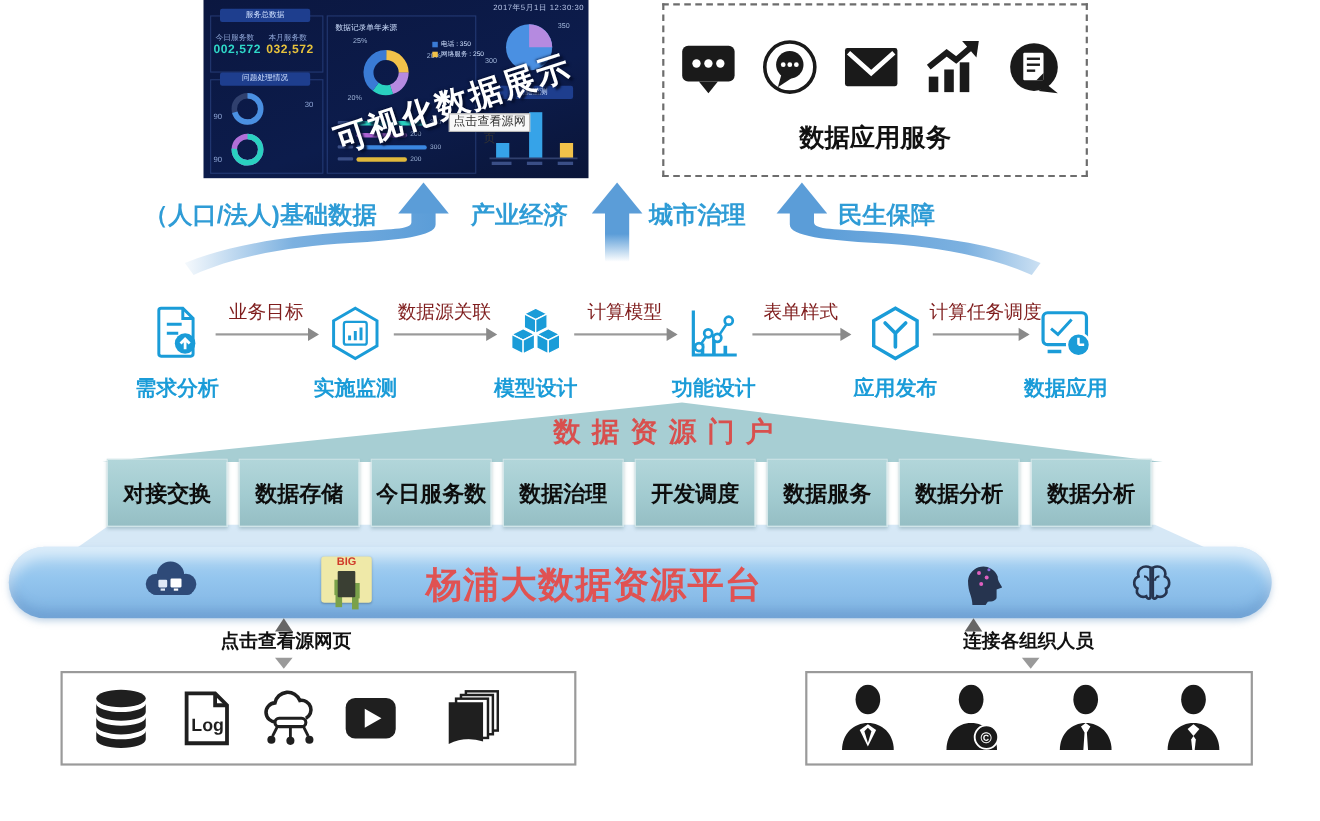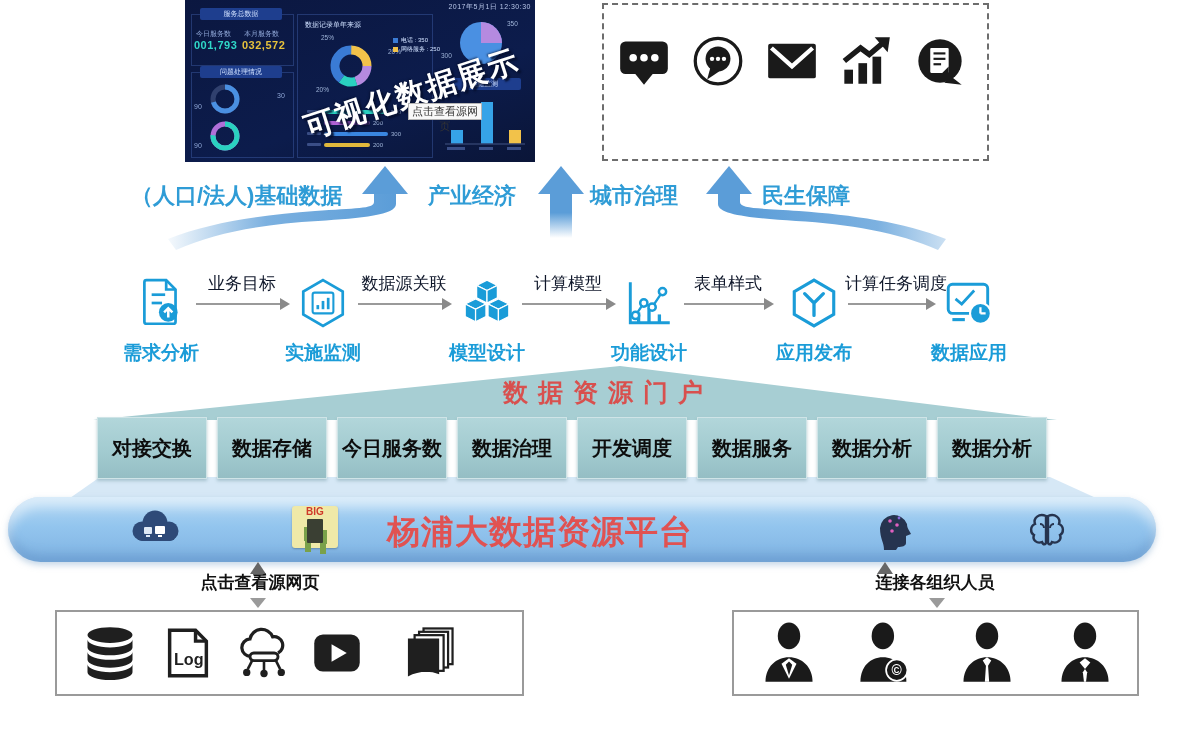--- a/index.html
+++ b/index.html
@@ -47,21 +47,21 @@
               top:181px;white-space:nowrap;z-index:2;}
 
   
   .station-icon{position:absolute;top:276px;z-index:2;}
   .station-label{position:absolute;top:340px;width:140px;text-align:center;
                  font-size:19px;font-weight:700;color:#1b9cd8;z-index:2;}
   .edge-line{position:absolute;top:303px;height:2px;background:#9a9a9a;z-index:2;}
   .edge-line::after{content:'';position:absolute;right:-2px;top:-5px;width:0;height:0;
                     border-left:10px solid #8a8a8a;border-top:6px solid transparent;
                     border-bottom:6px solid transparent;}
-  .edge-label{position:absolute;top:272px;font-size:17px;color:#0f172a;text-align:center;
+  .edge-label{position:absolute;top:272px;font-size:17px;color:#7f1d1d;text-align:center;
               white-space:nowrap;z-index:2;}
 
   
   .portal-label{position:absolute;left:478px;top:376px;width:260px;text-align:center;
                 font-size:25px;font-weight:700;color:#d8504e;letter-spacing:10px;z-index:2;}
   .cap{position:absolute;top:417px;width:108px;height:60px;
        background:linear-gradient(180deg,#b2d6da 0%,#a2cbd0 55%,#95bec4 100%);
        border:1px solid #cfe4e7;box-shadow:0 2px 3px rgba(110,150,160,.45);
        display:flex;align-items:center;justify-content:center;
        font-size:20px;font-weight:700;color:#0d0d0d;z-index:2;}
@@ -98,21 +98,21 @@
   <polygon points="70,498 100,477 1050,477 1096,498" fill="#cfe4f4" opacity="0.85"></polygon>
 </svg>
 
 <div class="dash">
   <div class="dash-date">2017年5月1日 12:30:30</div>
 
   <div class="panel abs" style="left:6px;top:14px;width:101px;height:50px;"></div>
   <div class="pill-hdr" style="left:15px;top:8px;width:82px;">服务总数据</div>
   <div class="tiny" style="left:11px;top:29px;">今日服务数</div>
   <div class="tiny" style="left:59px;top:29px;">本月服务数</div>
-  <div class="dash-val" style="left:9px;top:39px;color:#2fd8c8;">001,793</div>
+  <div class="dash-val" style="left:9px;top:39px;color:#2fd8c8;">002,572</div>
   <div class="dash-val" style="left:57px;top:39px;color:#e6c23c;">032,572</div>
 
   <div class="panel abs" style="left:6px;top:72px;width:101px;height:84px;"></div>
   <div class="pill-hdr" style="left:15px;top:66px;width:82px;">问题处理情况</div>
   <svg class="abs" style="left:14px;top:82px;" width="60" height="72" viewBox="0 0 60 72">
     <circle cx="26" cy="17" r="12" fill="none" stroke="#30406e" stroke-width="5"></circle>
     <circle cx="26" cy="17" r="12" fill="none" stroke="#4a90e2" stroke-width="5" stroke-dasharray="53 23" transform="rotate(-90 26 17)"></circle>
     <circle cx="26" cy="54" r="12" fill="none" stroke="#b06fd8" stroke-width="5"></circle>
     <circle cx="26" cy="54" r="12" fill="none" stroke="#2ad1c0" stroke-width="5" stroke-dasharray="57 19" transform="rotate(-90 26 54)"></circle>
   </svg>
@@ -214,20 +214,21 @@
   </svg>
   <svg class="svc-icon" style="left:310px;" width="52" height="52" viewBox="0 0 48 48">
     <circle cx="24" cy="24" r="20" fill="#1a1a1a"></circle>
     <polygon points="34,38 44,46 28,44" fill="#1a1a1a"></polygon>
     <rect x="15" y="12" width="17" height="23" rx="1" fill="#fff"></rect>
     <polygon points="32,29 32,35 26,35" fill="#1a1a1a"></polygon>
     <rect x="18" y="16" width="11" height="2" fill="#1a1a1a"></rect>
       <rect x="18" y="21" width="11" height="2" fill="#1a1a1a"></rect>
       <rect x="18" y="26" width="7" height="2" fill="#1a1a1a"></rect>
   </svg>
+  <div class="svc-title">数据应用服务</div>
 </div>
 
 <svg id="flow-svg" width="1200" height="110" viewBox="0 0 1200 110">
   <defs>
     <linearGradient id="gFadeDown" x1="0" y1="0" x2="0" y2="1">
       <stop offset="0" stop-color="#5b9dd8"></stop>
         <stop offset="0.45" stop-color="#5b9dd8"></stop>
       <stop offset="1" stop-color="#5b9dd8" stop-opacity="0"></stop>
     </linearGradient>
     <linearGradient id="gFadeL" gradientUnits="userSpaceOnUse" x1="160" y1="0" x2="396" y2="0">

